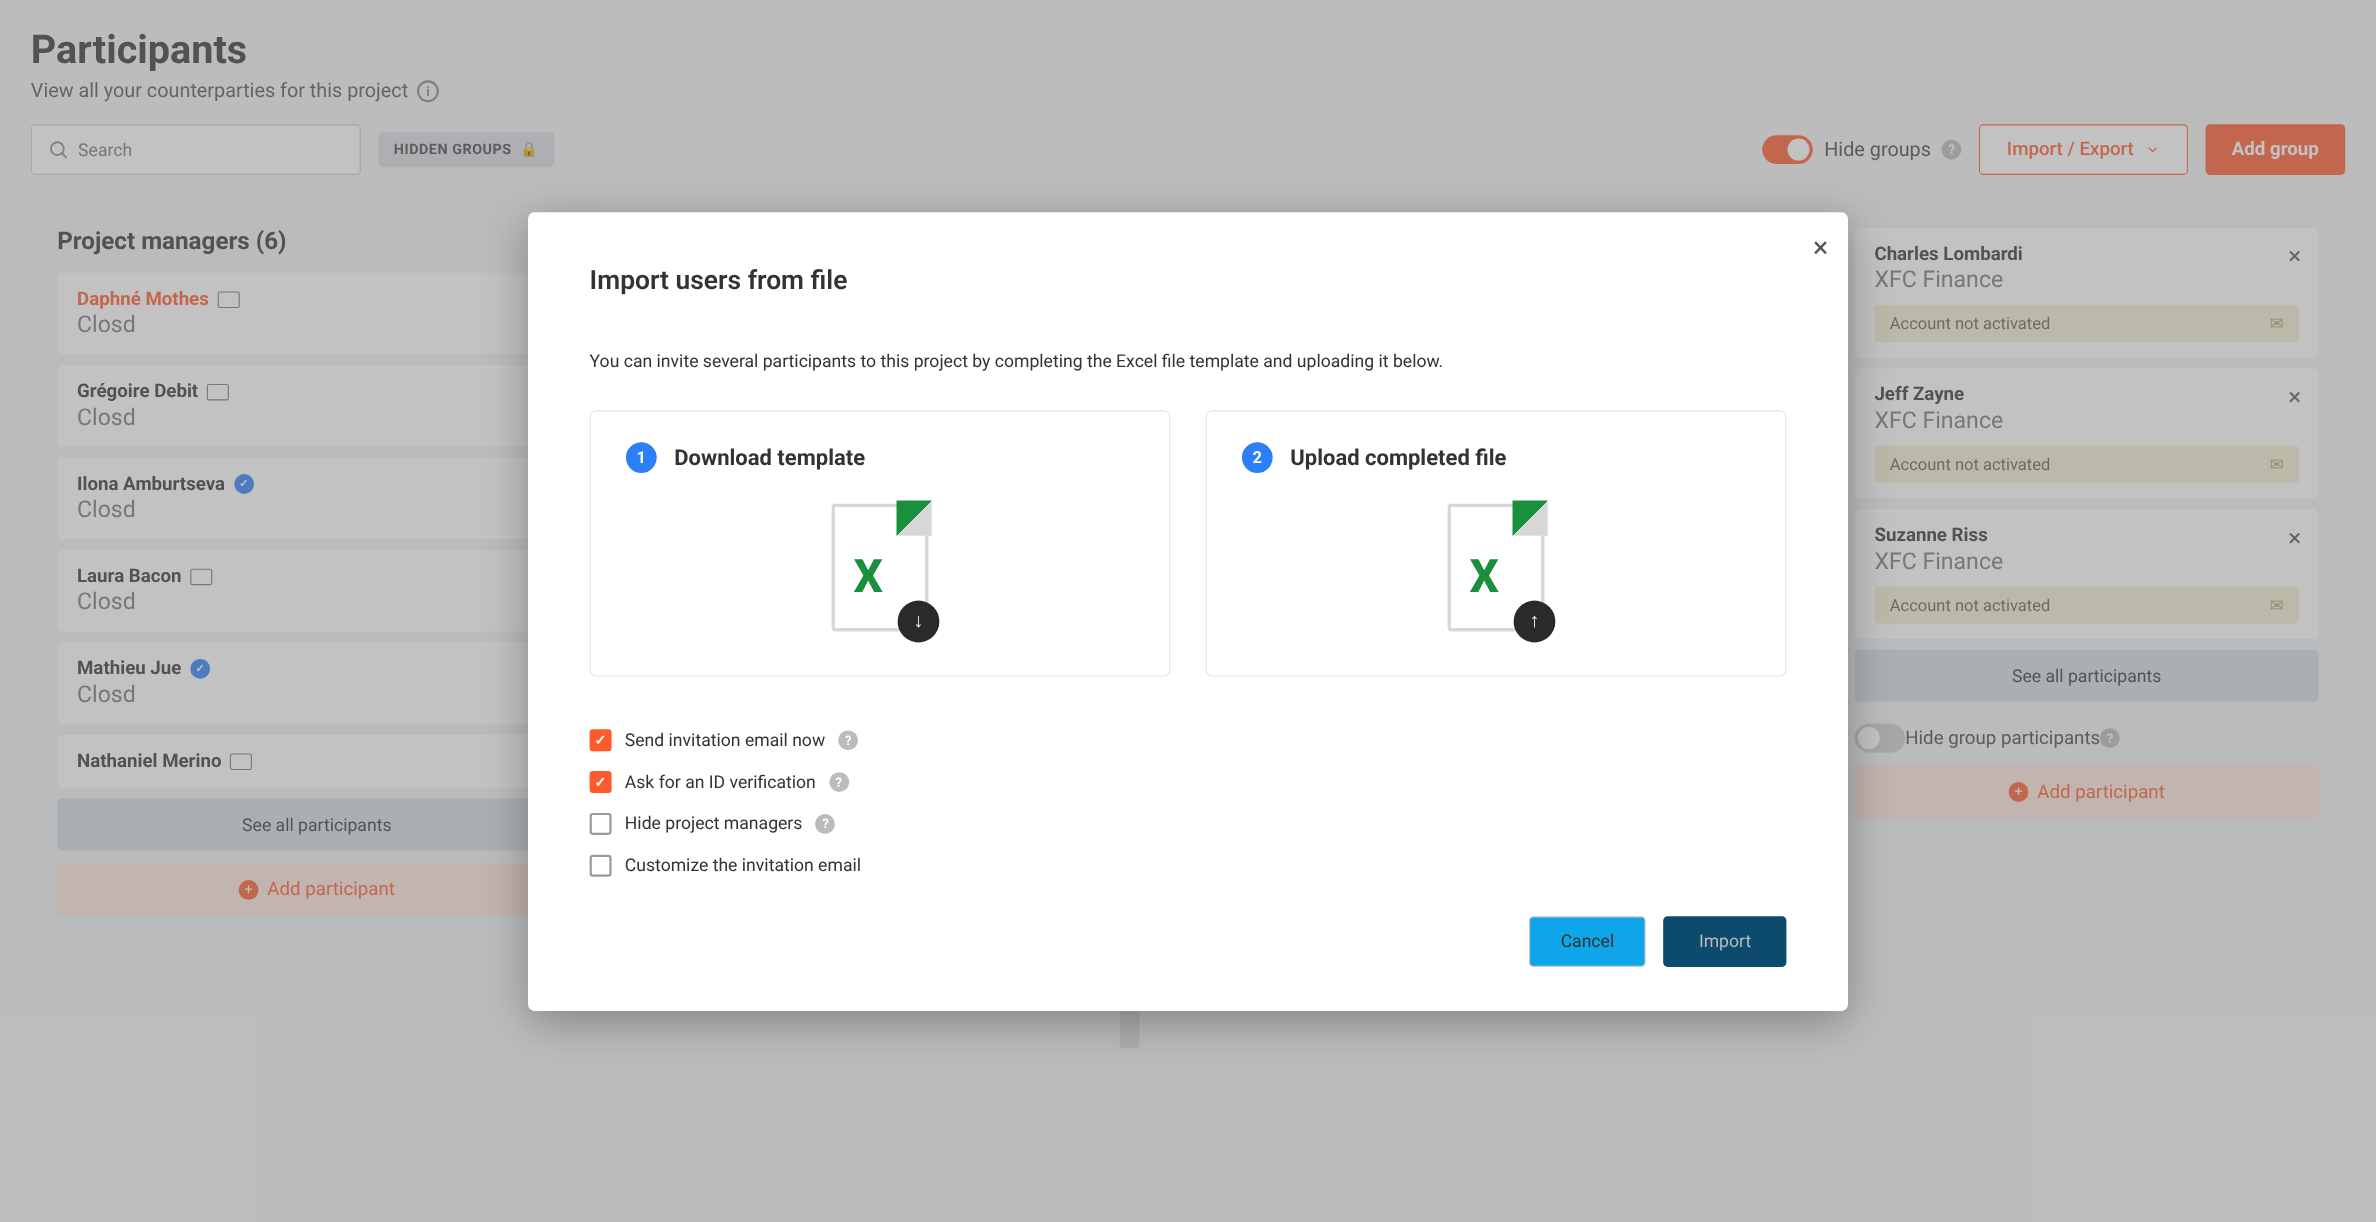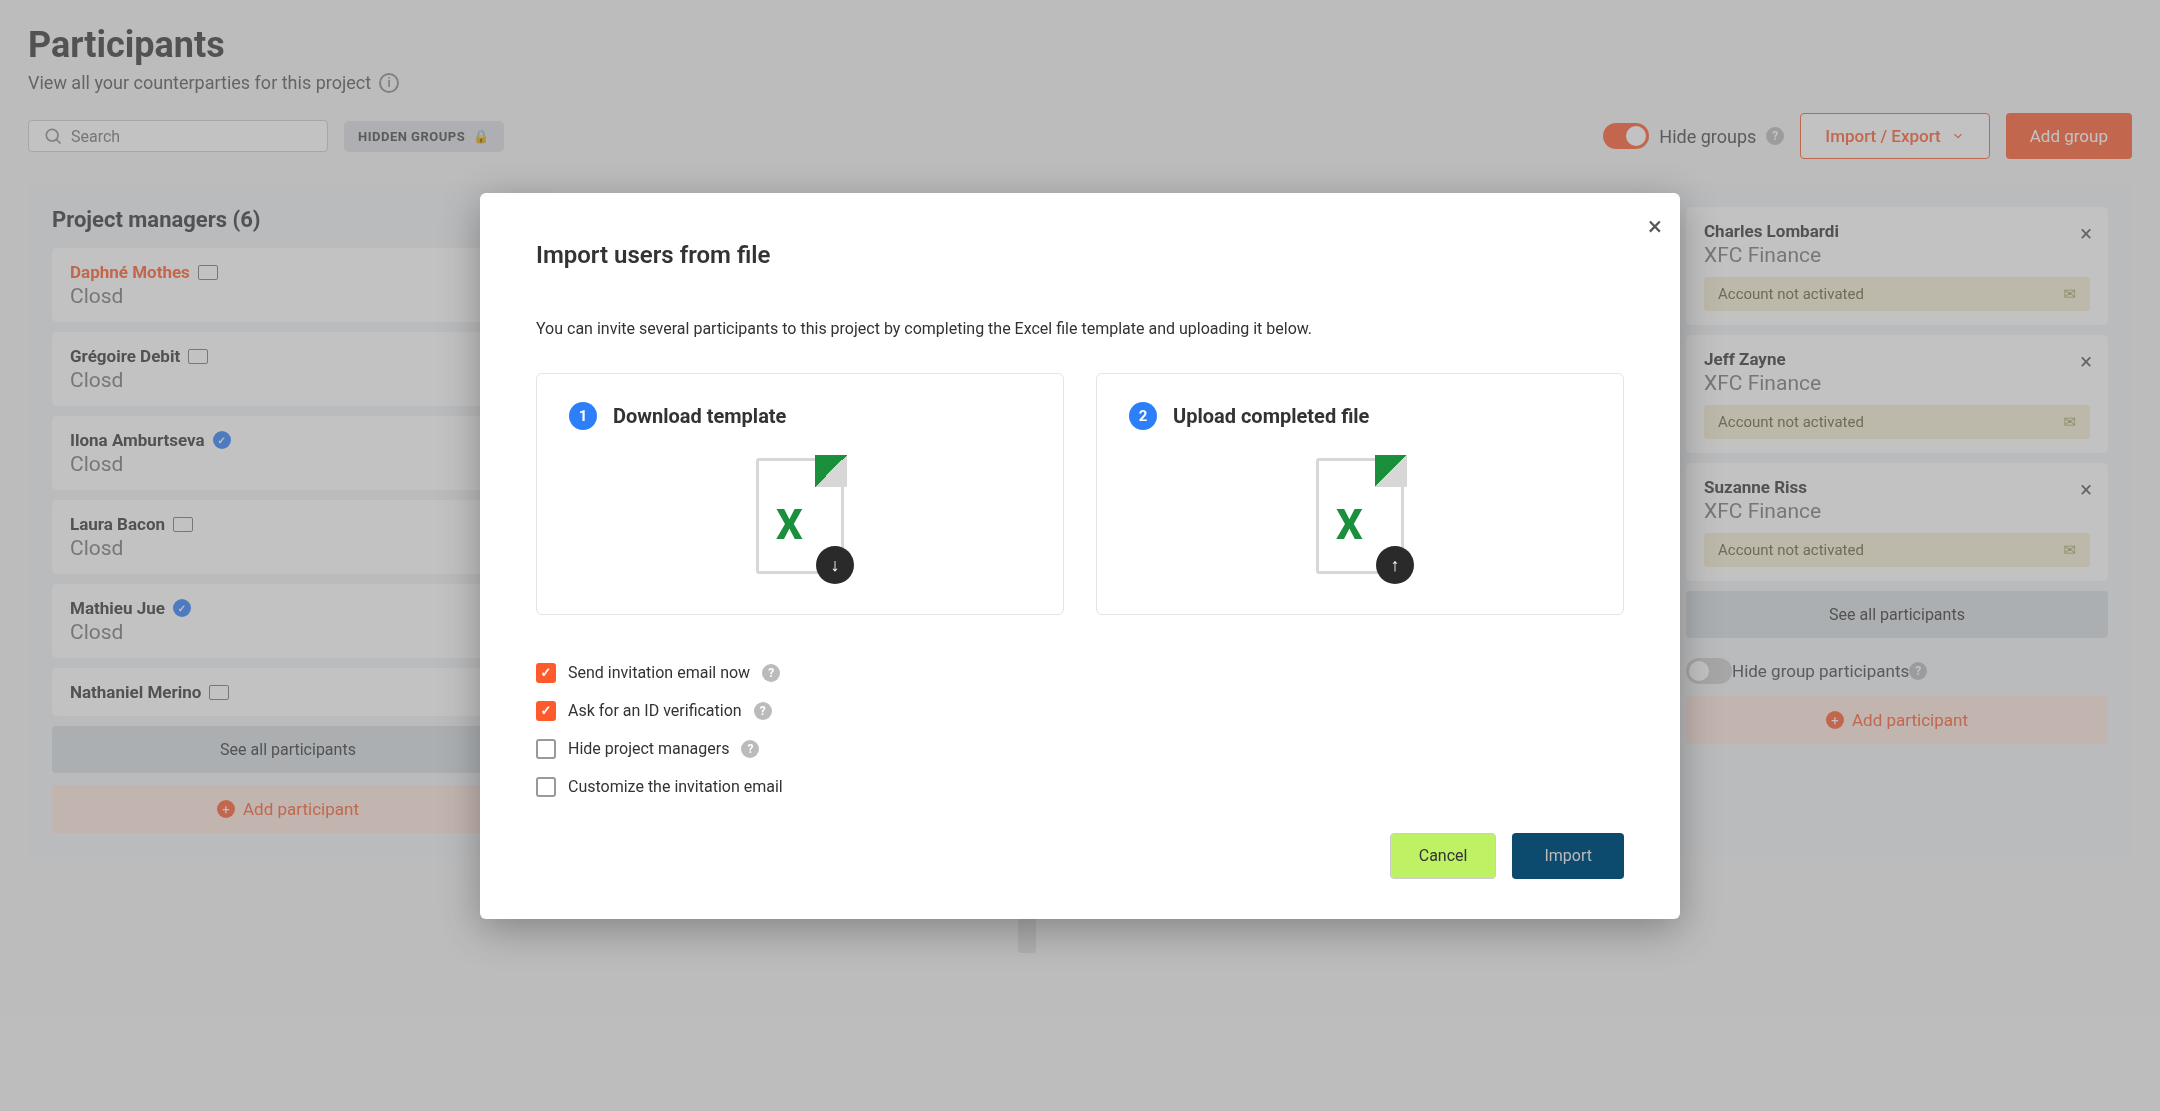--- a/index.html
+++ b/index.html
@@ -3,33 +3,33 @@
 <meta charset="utf-8">
 <style>
   *{box-sizing:border-box;margin:0;padding:0;font-family:-apple-system,BlinkMacSystemFont,"Segoe UI",Roboto,Helvetica,Arial,sans-serif;}
   body{background:#f5f5f5;color:#333;font-size:14px;overflow:hidden;}
   .page{padding:24px 28px;width:2160px;height:1111px;position:relative;}
   .scrim{position:absolute;inset:0;background:rgba(120,120,120,0.45);z-index:50;}
   h1{font-size:36px;font-weight:700;margin-bottom:6px;}
   .subtitle{display:flex;align-items:center;gap:8px;font-size:18px;color:#555;margin-bottom:20px;}
   .info-icon{width:20px;height:20px;border:2px solid #888;border-radius:50%;display:inline-flex;align-items:center;justify-content:center;font-size:12px;font-weight:700;color:#888;}
   .toolbar{display:flex;align-items:center;gap:16px;margin-bottom:24px;}
-  .search-box{display:flex;align-items:center;border:1px solid #ccc;border-radius:4px;width:300px;height:32px;padding:0 14px;background:#fff;}
+  .search-box{display:flex;align-items:center;border:1px solid #ccc;border-radius:4px;width:300px;height:46px;padding:0 14px;background:#fff;}
   .search-box svg{width:20px;height:20px;stroke:#888;}
   .search-box input{border:none;outline:none;font-size:16px;margin-left:8px;flex:1;background:transparent;}
   .chip{background:#d9dde2;color:#444;font-weight:700;font-size:13px;letter-spacing:.5px;padding:8px 14px;border-radius:5px;display:flex;align-items:center;gap:8px;text-transform:uppercase;}
   .spacer{flex:1;}
   .toggle{width:46px;height:26px;border-radius:13px;background:#ff5a2c;position:relative;display:inline-block;}
   .toggle.off{background:#ccc;}
   .toggle .knob{position:absolute;width:20px;height:20px;border-radius:50%;background:#fff;top:3px;right:3px;}
   .toggle.off .knob{left:3px;right:auto;}
   .toggle-label{display:flex;align-items:center;gap:10px;font-size:18px;color:#444;}
   .help-icon{width:18px;height:18px;border-radius:50%;background:#bbb;color:#fff;display:inline-flex;align-items:center;justify-content:center;font-size:12px;font-weight:700;}
   .btn-outline{border:1px solid #ff5a2c;color:#ff5a2c;background:#fff;height:46px;padding:0 24px;border-radius:4px;font-size:17px;font-weight:500;display:flex;align-items:center;gap:10px;}
-  .btn-primary{background:#ff5a2c;color:#fff;border:none;height:46px;padding:0 24px;border-radius:4px;font-size:17px;font-weight:400;}
+  .btn-primary{background:#ff5a2c;color:#fff;border:none;height:46px;padding:0 24px;border-radius:4px;font-size:17px;font-weight:700;}
   .columns{display:flex;gap:24px;}
   .group-card{background:#f0f2f4;border-radius:6px;padding:24px;width:520px;flex-shrink:0;}
   .group-card.wide{width:470px;}
   .group-header{display:flex;align-items:center;margin-bottom:16px;}
   .group-title{font-size:22px;font-weight:700;flex:1;}
   .icon-btn{width:24px;height:24px;display:inline-flex;align-items:center;justify-content:center;color:#666;margin-left:16px;cursor:pointer;}
   .participant{background:#fff;border-radius:5px;padding:14px 18px;margin-bottom:10px;position:relative;}
   .pname{font-weight:700;font-size:17px;display:flex;align-items:center;gap:8px;}
   .pname.me{color:#ff5a2c;}
   .psub{color:#777;font-size:21px;margin-top:2px;}
@@ -57,21 +57,21 @@
   .excel-icon .sheet{position:absolute;inset:0;background:#fff;border:3px solid #d7d7d7;border-radius:3px;}
   .excel-icon .fold{position:absolute;top:-3px;right:-3px;width:32px;height:32px;background:linear-gradient(135deg,#1a8f3c 50%,#d7d7d7 50%);}
   .excel-icon .X{position:absolute;left:20px;top:42px;font-size:42px;font-weight:800;color:#1a8f3c;}
   .excel-icon .corner{position:absolute;right:-10px;bottom:-10px;width:38px;height:38px;border-radius:50%;background:#2a2a2a;color:#fff;display:flex;align-items:center;justify-content:center;font-size:18px;}
   .options{margin-bottom:36px;}
   .option-row{display:flex;align-items:center;gap:12px;font-size:16px;margin-bottom:18px;color:#333;}
   .chk{width:20px;height:20px;border:2px solid #999;border-radius:3px;display:inline-flex;align-items:center;justify-content:center;flex-shrink:0;}
   .chk.checked{background:#ff5a2c;border-color:#ff5a2c;}
   .chk.checked::after{content:"✓";color:#fff;font-size:13px;font-weight:700;}
   .modal-actions{display:flex;justify-content:flex-end;gap:16px;}
-  .btn-secondary{border:1px solid #ccc;background:#bef264;color:#333;height:46px;padding:0 28px;border-radius:4px;font-size:16px;}
+  .btn-secondary{border:1px solid #ccc;background:#0ea5e9;color:#333;height:46px;padding:0 28px;border-radius:4px;font-size:16px;}
   .btn-disabled{background:#0c4a6e;color:#bbb;border:none;height:46px;padding:0 32px;border-radius:4px;font-size:16px;}
   .scrollbar-fake{position:absolute;right:602px;top:330px;width:18px;height:440px;background:#ddd;border-radius:3px;}
   .lock-icon{font-size:13px;}
 </style>
 </head>
 <body>
 
 <div class="page">
 
   <h1>Participants</h1>

